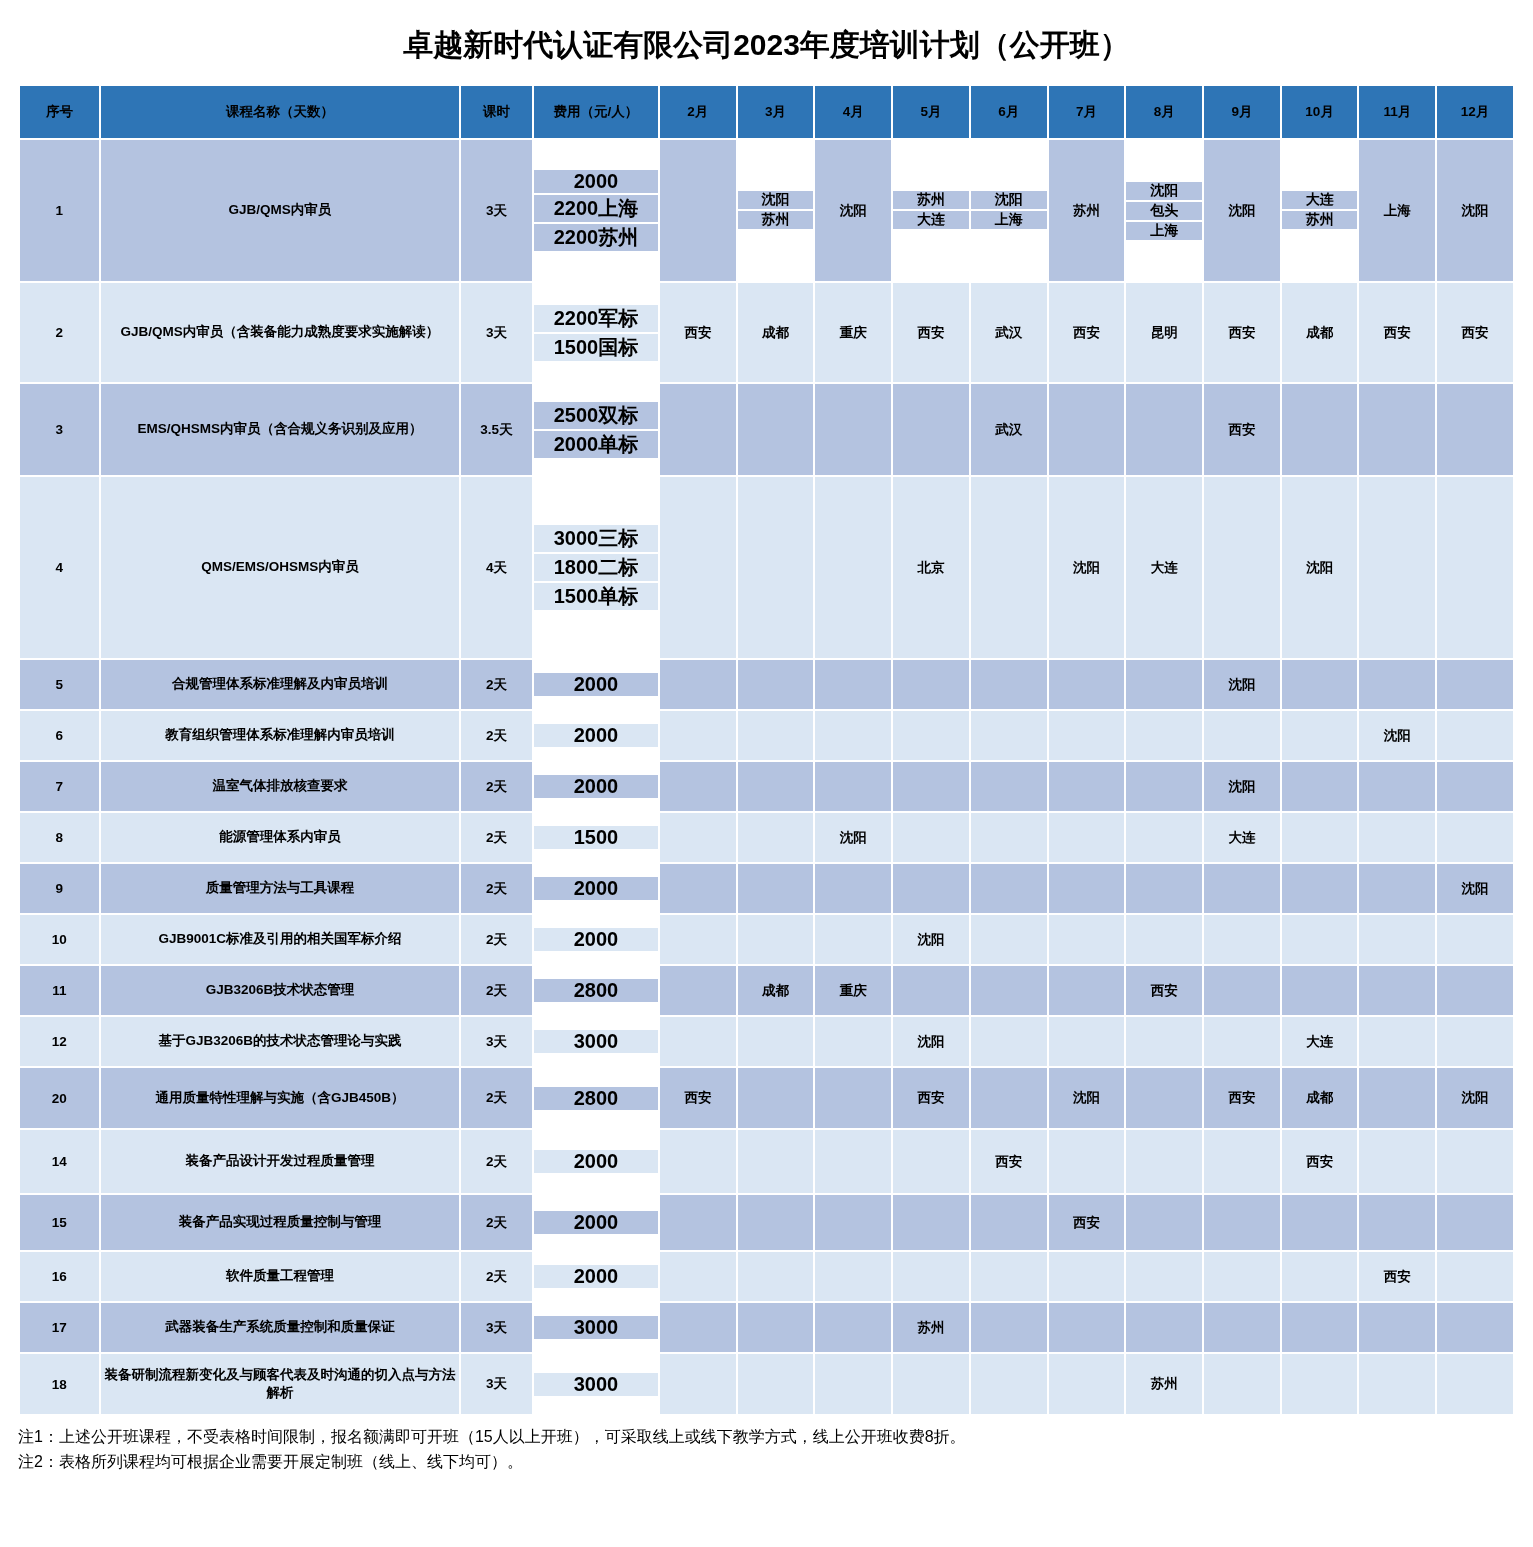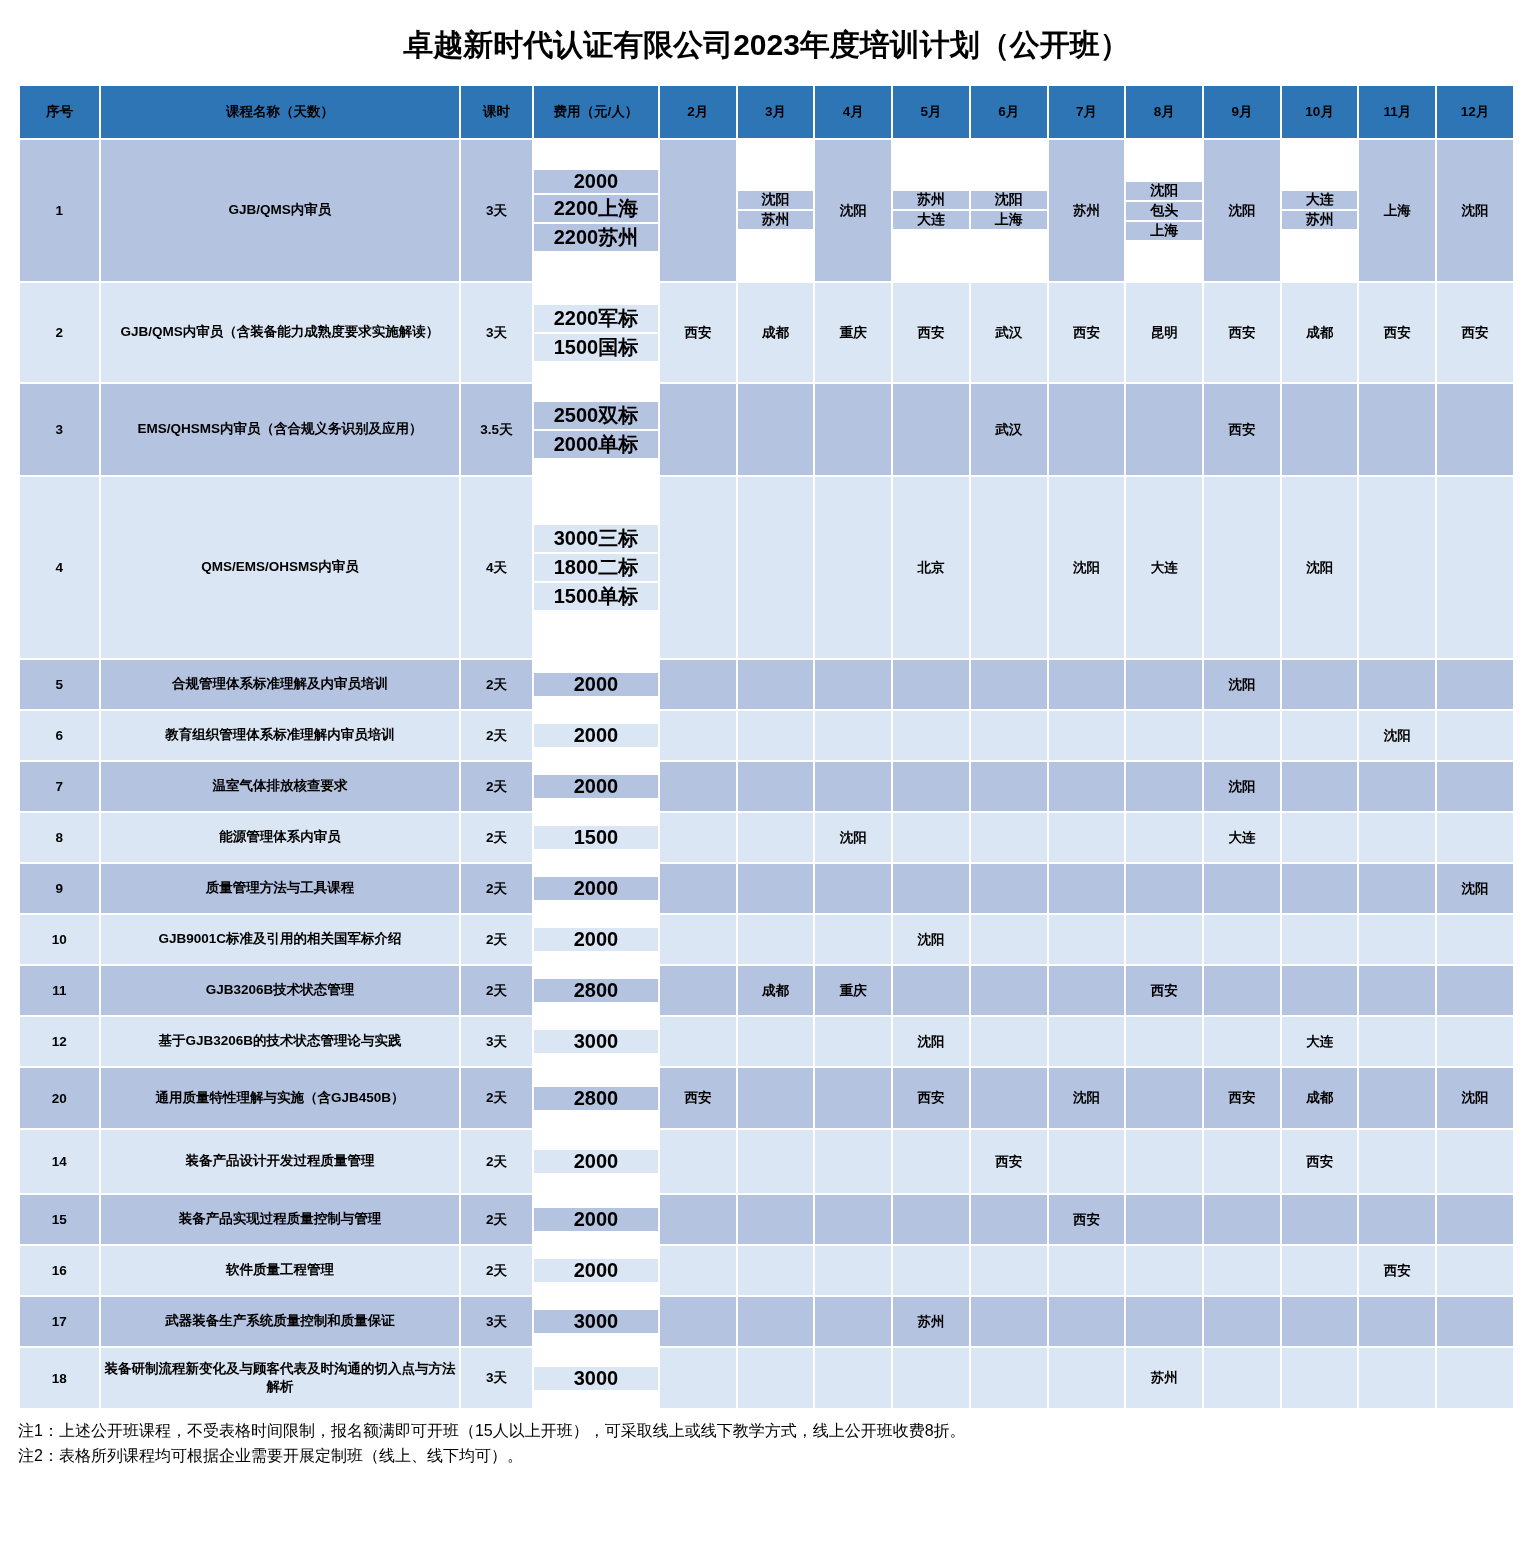--- a/index.html
+++ b/index.html
@@ -476,21 +476,21 @@
           <td class="mon"></td>
           <td class="mon"></td>
           <td class="mon">西安</td>
           <td class="mon"></td>
           <td class="mon"></td>
           <td class="mon"></td>
           <td class="mon">西安</td>
           <td class="mon"></td>
           <td class="mon"></td>
         </tr>
-        <tr class="band-dark" style="height: 49px;">
+        <tr class="band-dark" style="height: 55px;">
           <td class="idx">15</td>
           <td class="name">装备产品实现过程质量控制与管理</td>
           <td class="hours">2天</td>
           <td class="feecell">
             <div class="feestack">
               <div class="fee">2000</div>
             </div>
           </td>
           <td class="mon"></td>
           <td class="mon"></td>

